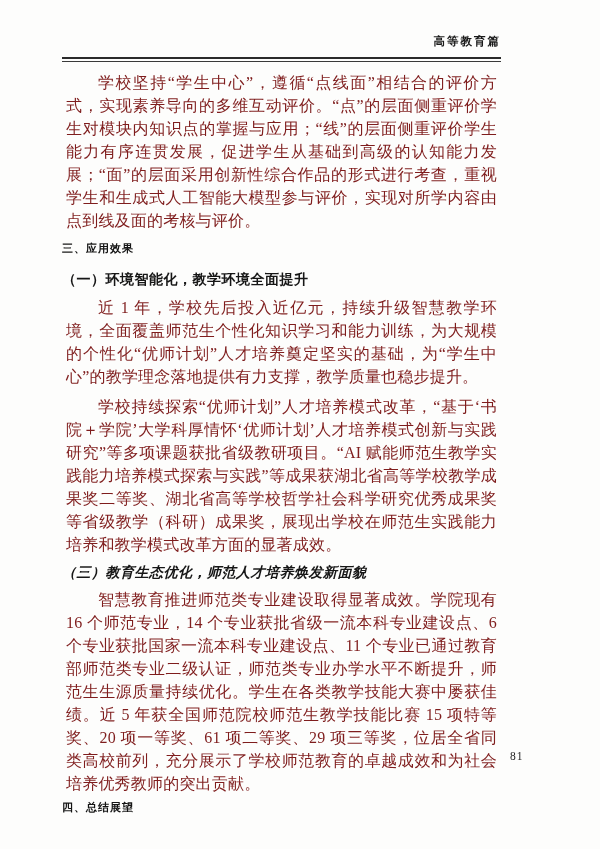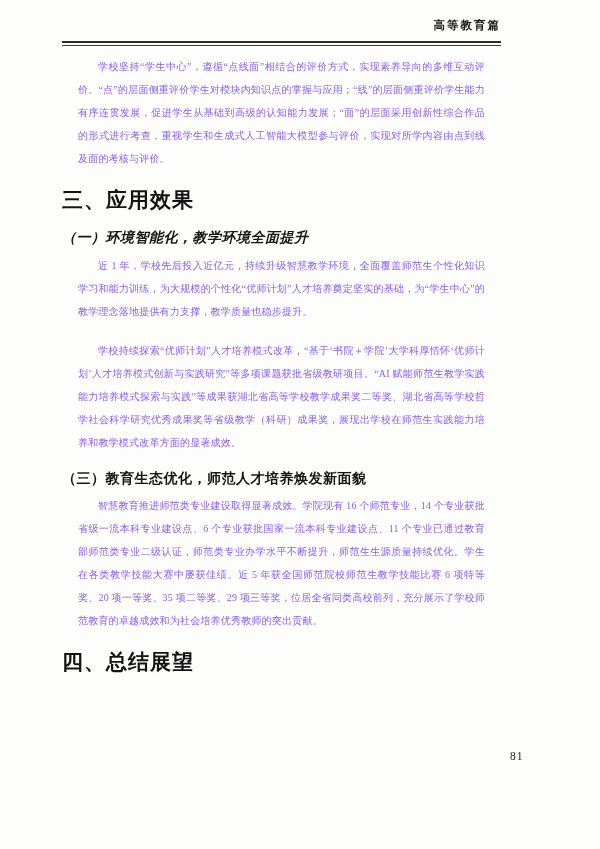--- a/index.html
+++ b/index.html
@@ -10,21 +10,21 @@
   }
   .page {
     position: relative;
     width: 600px; height: 849px;
     background: #fdfdfc;
     color: #1d1d1d;
     overflow: hidden;
   }
   .content {
     position: absolute;
-    left: 62px; top: 0;
+    left: 62px; top: 16px;
     width: 439px;
   }
   .running-head {
     margin-top: 18px;
     text-align: right;
     font-size: 11.5px;
     font-weight: bold;
     letter-spacing: 2px;
     color: #1a1a1a;
   }
@@ -35,42 +35,42 @@
     border-bottom: 1.2px solid #3a3a3a;
   }
   .sub-heading {
     font-size: 14px;
     font-weight: bold;
     letter-spacing: 0.5px;
     color: #161616;
   }
   .sub-heading.first { margin-top: 42px; }
   .main-heading {
-    font-size: 21px;
+    font-size: 11px;
     font-weight: bold;
     letter-spacing: 1px;
     color: #141414;
   }
   .para {
-    margin: 16px;
-    font-size: 10px;
+    margin: 4px;
+    font-size: 16px;
     line-height: 23px;
     text-align: justify;
     text-indent: 2em;
     letter-spacing: 0.2px;
-    color: #8b5cf6;
+    color: #7f1d1d;
   }
   
   .mt-p1   { margin-top: 9px;  }
   .mt-h2   { margin-top: 9px;  }
-  .mt-sub2 { margin-top: 15px; font-style: italic; }
+  .mt-sub2 { margin-top: 15px; }
   .mt-p2   { margin-top: 7px;  }
   .mt-sub3 { margin-top: 11px; }
   .mt-p3   { margin-top: 7px;  }
-  .mt-sub4 { margin-top: 8px;  }
+  .mt-sub4 { margin-top: 8px; font-style: italic;  }
   .mt-p4   { margin-top: 6px;  }
   .mt-h3   { margin-top: 5px;  }
   .mt-p5   { margin-top: 7px;  }
   .page-number {
     position: absolute;
     left: 510px; top: 750px;
     font-size: 11.5px;
     color: #222;
     letter-spacing: 1px;
   }
@@ -92,21 +92,21 @@
 
     <div class="sub-heading mt-sub2">（一）环境智能化，教学环境全面提升</div>
 
     <p class="para mt-p2">近 1 年，学校先后投入近亿元，持续升级智慧教学环境，全面覆盖师范生个性化知识学习和能力训练，为大规模的个性化“优师计划”人才培养奠定坚实的基础，为“学生中心”的教学理念落地提供有力支撑，教学质量也稳步提升。</p>
 
 
     <p class="para mt-p3">学校持续探索“优师计划”人才培养模式改革，“基于‘书院＋学院’大学科厚情怀‘优师计划’人才培养模式创新与实践研究”等多项课题获批省级教研项目。“AI 赋能师范生教学实践能力培养模式探索与实践”等成果获湖北省高等学校教学成果奖二等奖、湖北省高等学校哲学社会科学研究优秀成果奖等省级教学（科研）成果奖，展现出学校在师范生实践能力培养和教学模式改革方面的显著成效。</p>
 
     <div class="sub-heading mt-sub4">（三）教育生态优化，师范人才培养焕发新面貌</div>
 
-    <p class="para mt-p4">智慧教育推进师范类专业建设取得显著成效。学院现有 16 个师范专业，14 个专业获批省级一流本科专业建设点、6 个专业获批国家一流本科专业建设点、11 个专业已通过教育部师范类专业二级认证，师范类专业办学水平不断提升，师范生生源质量持续优化。学生在各类教学技能大赛中屡获佳绩。近 5 年获全国师范院校师范生教学技能比赛 6 项特等奖、20 项一等奖、35 项二等奖、29 项三等奖，位居全省同类高校前列，充分展示了学校师范教育的卓越成效和为社会培养优秀教师的突出贡献。</p>
+    <p class="para mt-p4">智慧教育推进师范类专业建设取得显著成效。学院现有 16 个师范专业，14 个专业获批省级一流本科专业建设点、6 个专业获批国家一流本科专业建设点、11 个专业已通过教育部师范类专业二级认证，师范类专业办学水平不断提升，师范生生源质量持续优化。学生在各类教学技能大赛中屡获佳绩。近 5 年获全国师范院校师范生教学技能比赛 15 项特等奖、20 项一等奖、61 项二等奖、29 项三等奖，位居全省同类高校前列，充分展示了学校师范教育的卓越成效和为社会培养优秀教师的突出贡献。</p>
 
     <div class="main-heading mt-h3">四、总结展望</div>
 
 
   </div>
 
   <div class="page-number">81</div>
 </div>
 
 </body></html>

